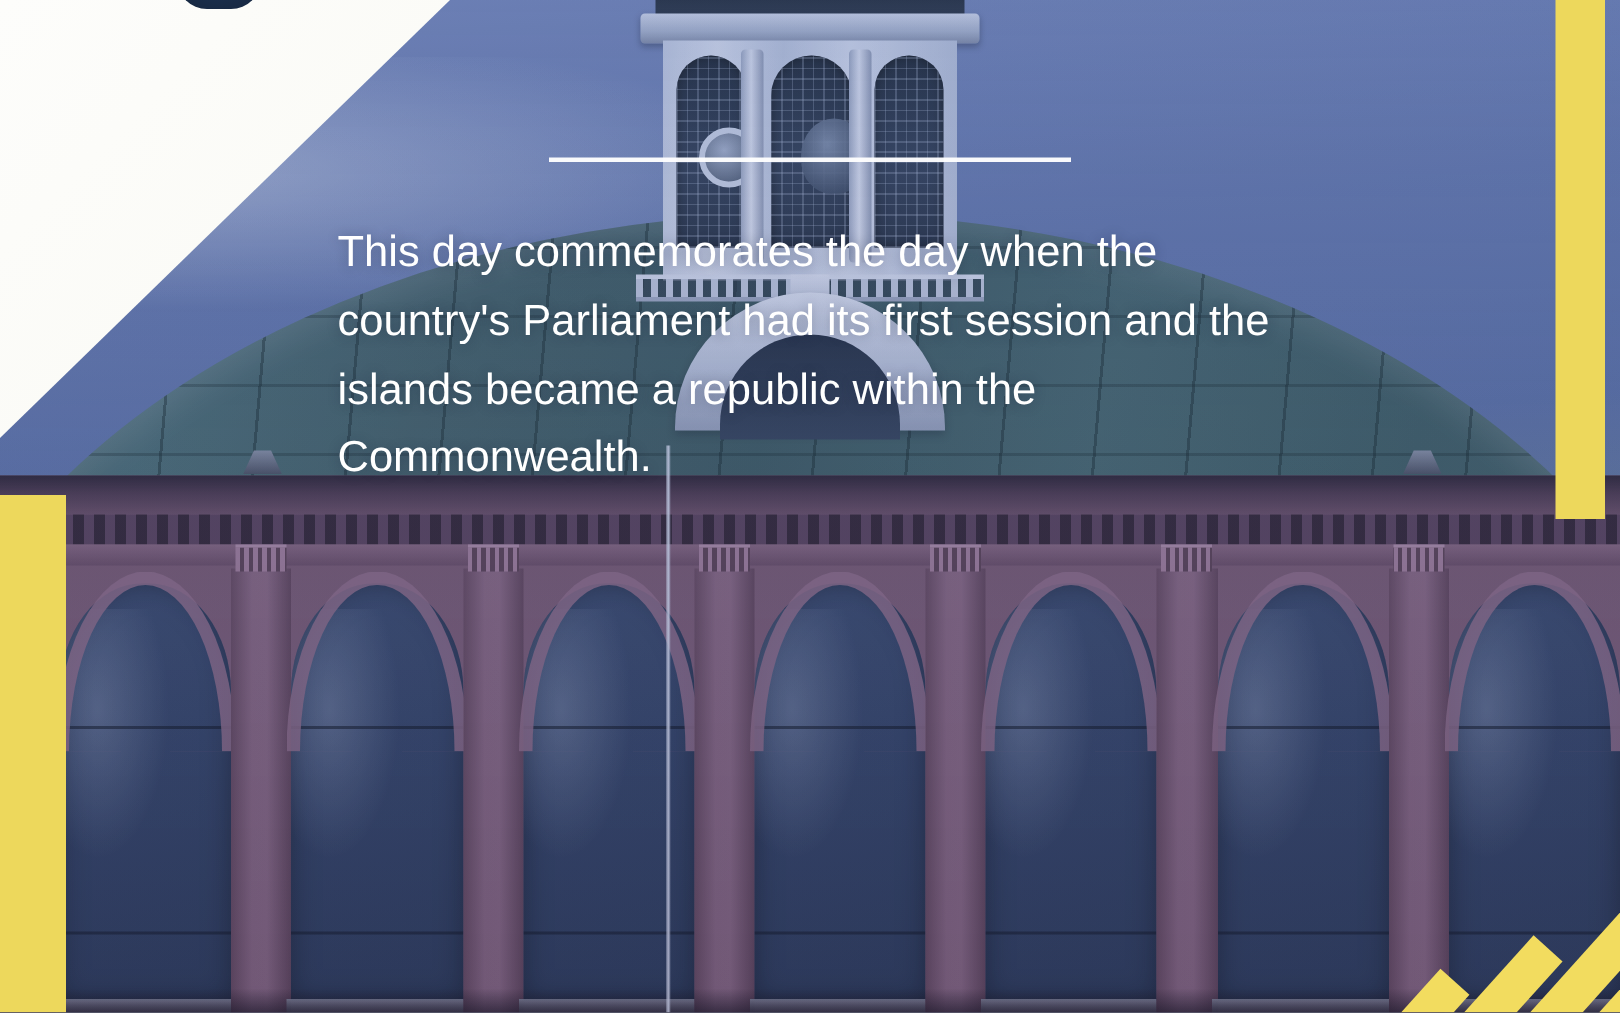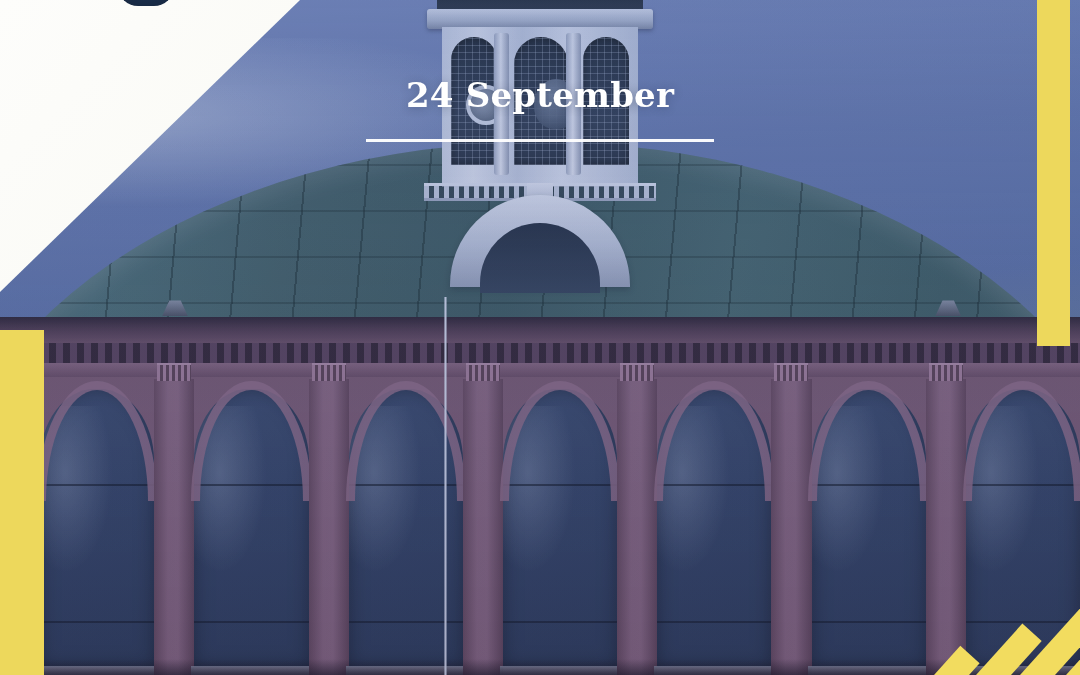--- a/index.html
+++ b/index.html
@@ -551,17 +551,19 @@
 
   <div class="stripes">
     <div class="stripe s1"></div>
     <div class="stripe s2"></div>
     <div class="stripe s3"></div>
     <div class="stripe s4"></div>
     <div class="stripe s5"></div>
   </div>
 
   <div class="content">
-    <div class="date">24 September</div>
     <div class="rule"></div>
+    <div class="body-wrap">
+      <p class="body-text">This day commemorates the day when the country's Parliament had its first session and the islands became a republic within the Commonwealth.</p>
+    </div>
   </div>
 
 </div>
 
 </body></html>

